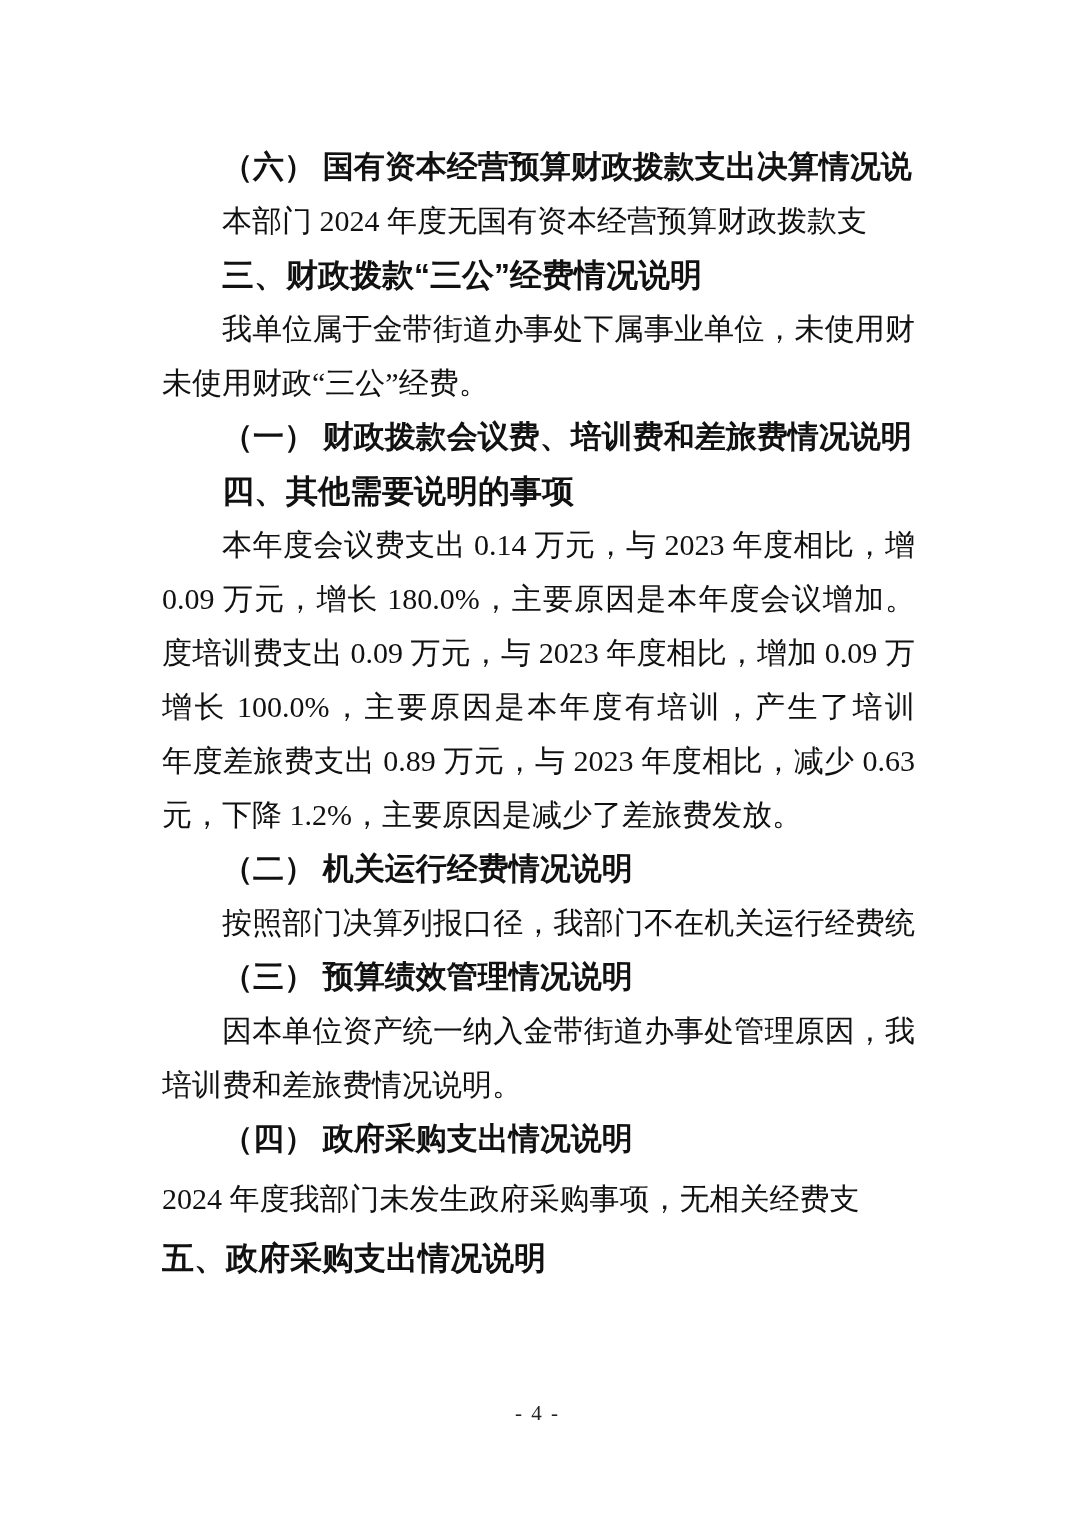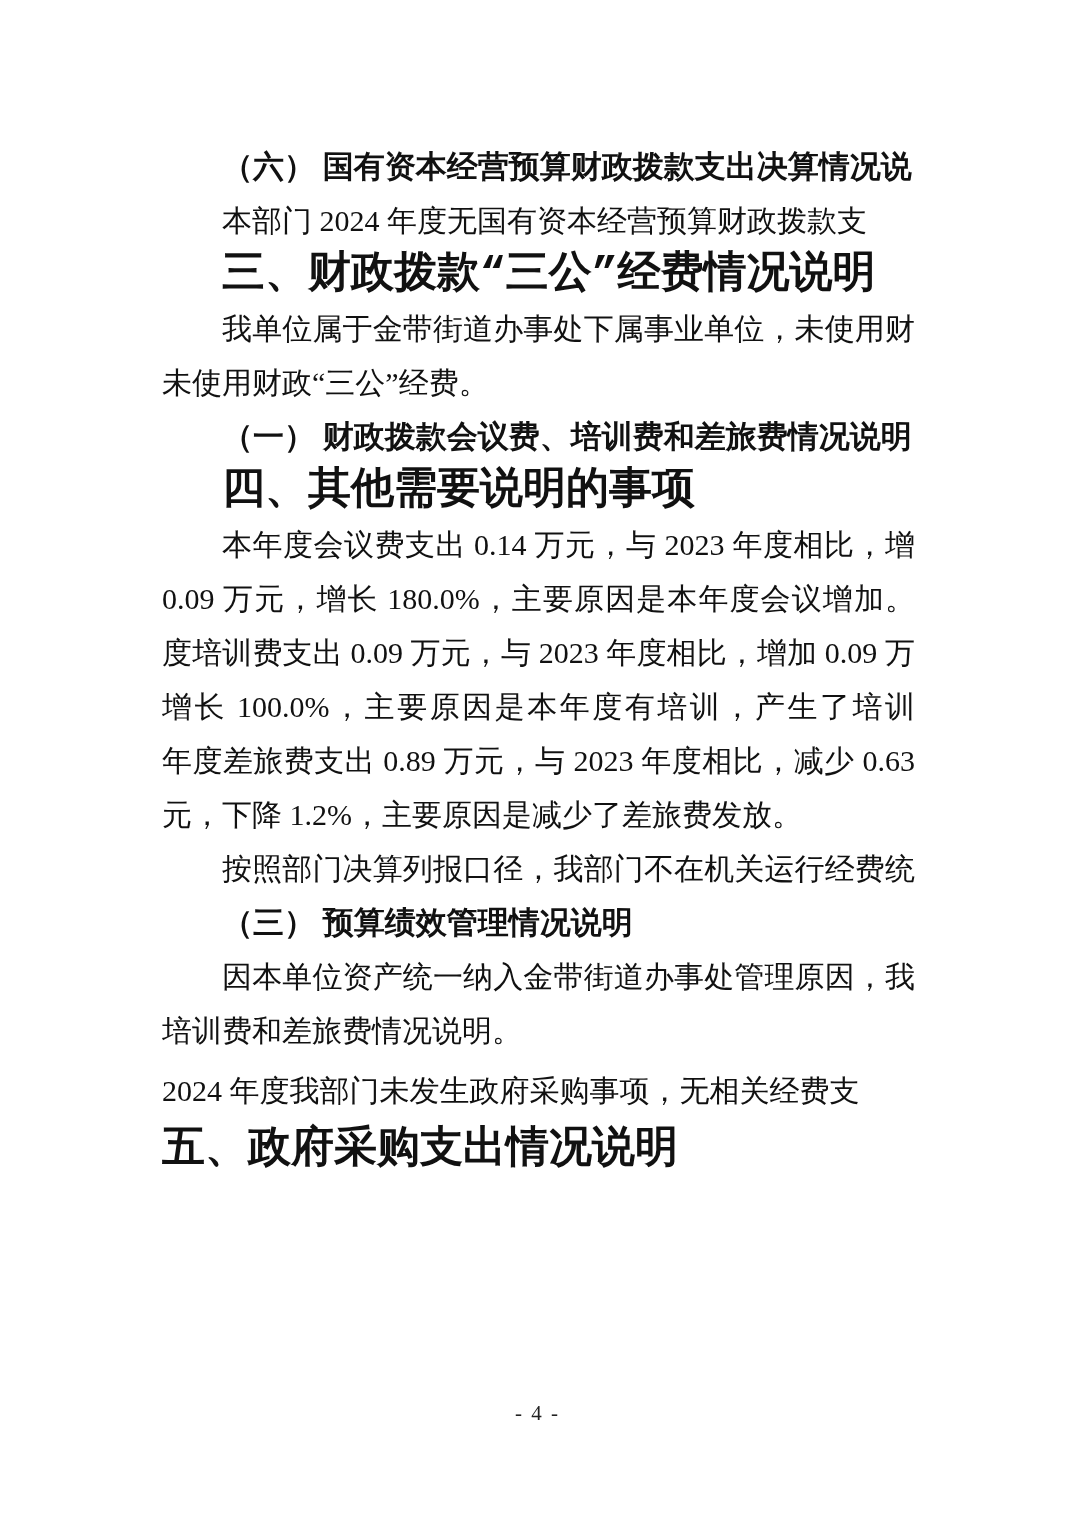--- a/index.html
+++ b/index.html
@@ -31,23 +31,23 @@
     font-weight: 400;
   }
   
   .kai-heading {
     font-family: "Liberation Serif", "DejaVu Serif", serif;
     font-weight: 700;
     font-size: 31px;
   }
   
   .sans-heading {
-    font-family: Liberation Mono, monospace;
+    font-family: Liberation Sans, sans-serif;
     font-weight: 700;
-    font-size: 43px;
+    font-size: 32px;
   }
   .indent { padding-left: 60px; }
   .just {
     text-align: justify;
     text-align-last: justify;
   }
   .mt6 { margin-top: 6px; }
   .mt5 { margin-top: 5px; }
   .page-footer {
     position: absolute;
@@ -80,28 +80,30 @@
 
   <div class="line sans-heading indent">四、其他需要说明的事项</div>
 
   <div class="line body-text indent just">本年度会议费支出 0.14 万元，与 2023 年度相比，增加</div>
   <div class="line body-text just">0.09 万元，增长 180.0%，主要原因是本年度会议增加。本年</div>
   <div class="line body-text just">度培训费支出 0.09 万元，与 2023 年度相比，增加 0.09 万元，</div>
   <div class="line body-text just">增长 100.0%，主要原因是本年度有培训，产生了培训费。本</div>
   <div class="line body-text just">年度差旅费支出 0.89 万元，与 2023 年度相比，减少 0.63 万</div>
   <div class="line body-text">元，下降 1.2%，主要原因是减少了差旅费发放。</div>
 
+  <div class="line kai-heading indent">（二） 机关运行经费情况说明</div>
 
   <div class="line body-text indent just">按照部门决算列报口径，我部门不在机关运行经费统计</div>
 
   <div class="line kai-heading indent">（三） 预算绩效管理情况说明</div>
 
   <div class="line body-text indent just">因本单位资产统一纳入金带街道办事处管理原因，我单</div>
   <div class="line body-text">培训费和差旅费情况说明。</div>
 
+  <div class="line kai-heading indent">（四） 政府采购支出情况说明</div>
 
   <div class="line body-text mt6">2024 年度我部门未发生政府采购事项，无相关经费支出。</div>
 
   <div class="line sans-heading mt5">五、政府采购支出情况说明</div>
 
   <div class="page-footer">- 4 -</div>
 
 </div>
 
 </body></html>

